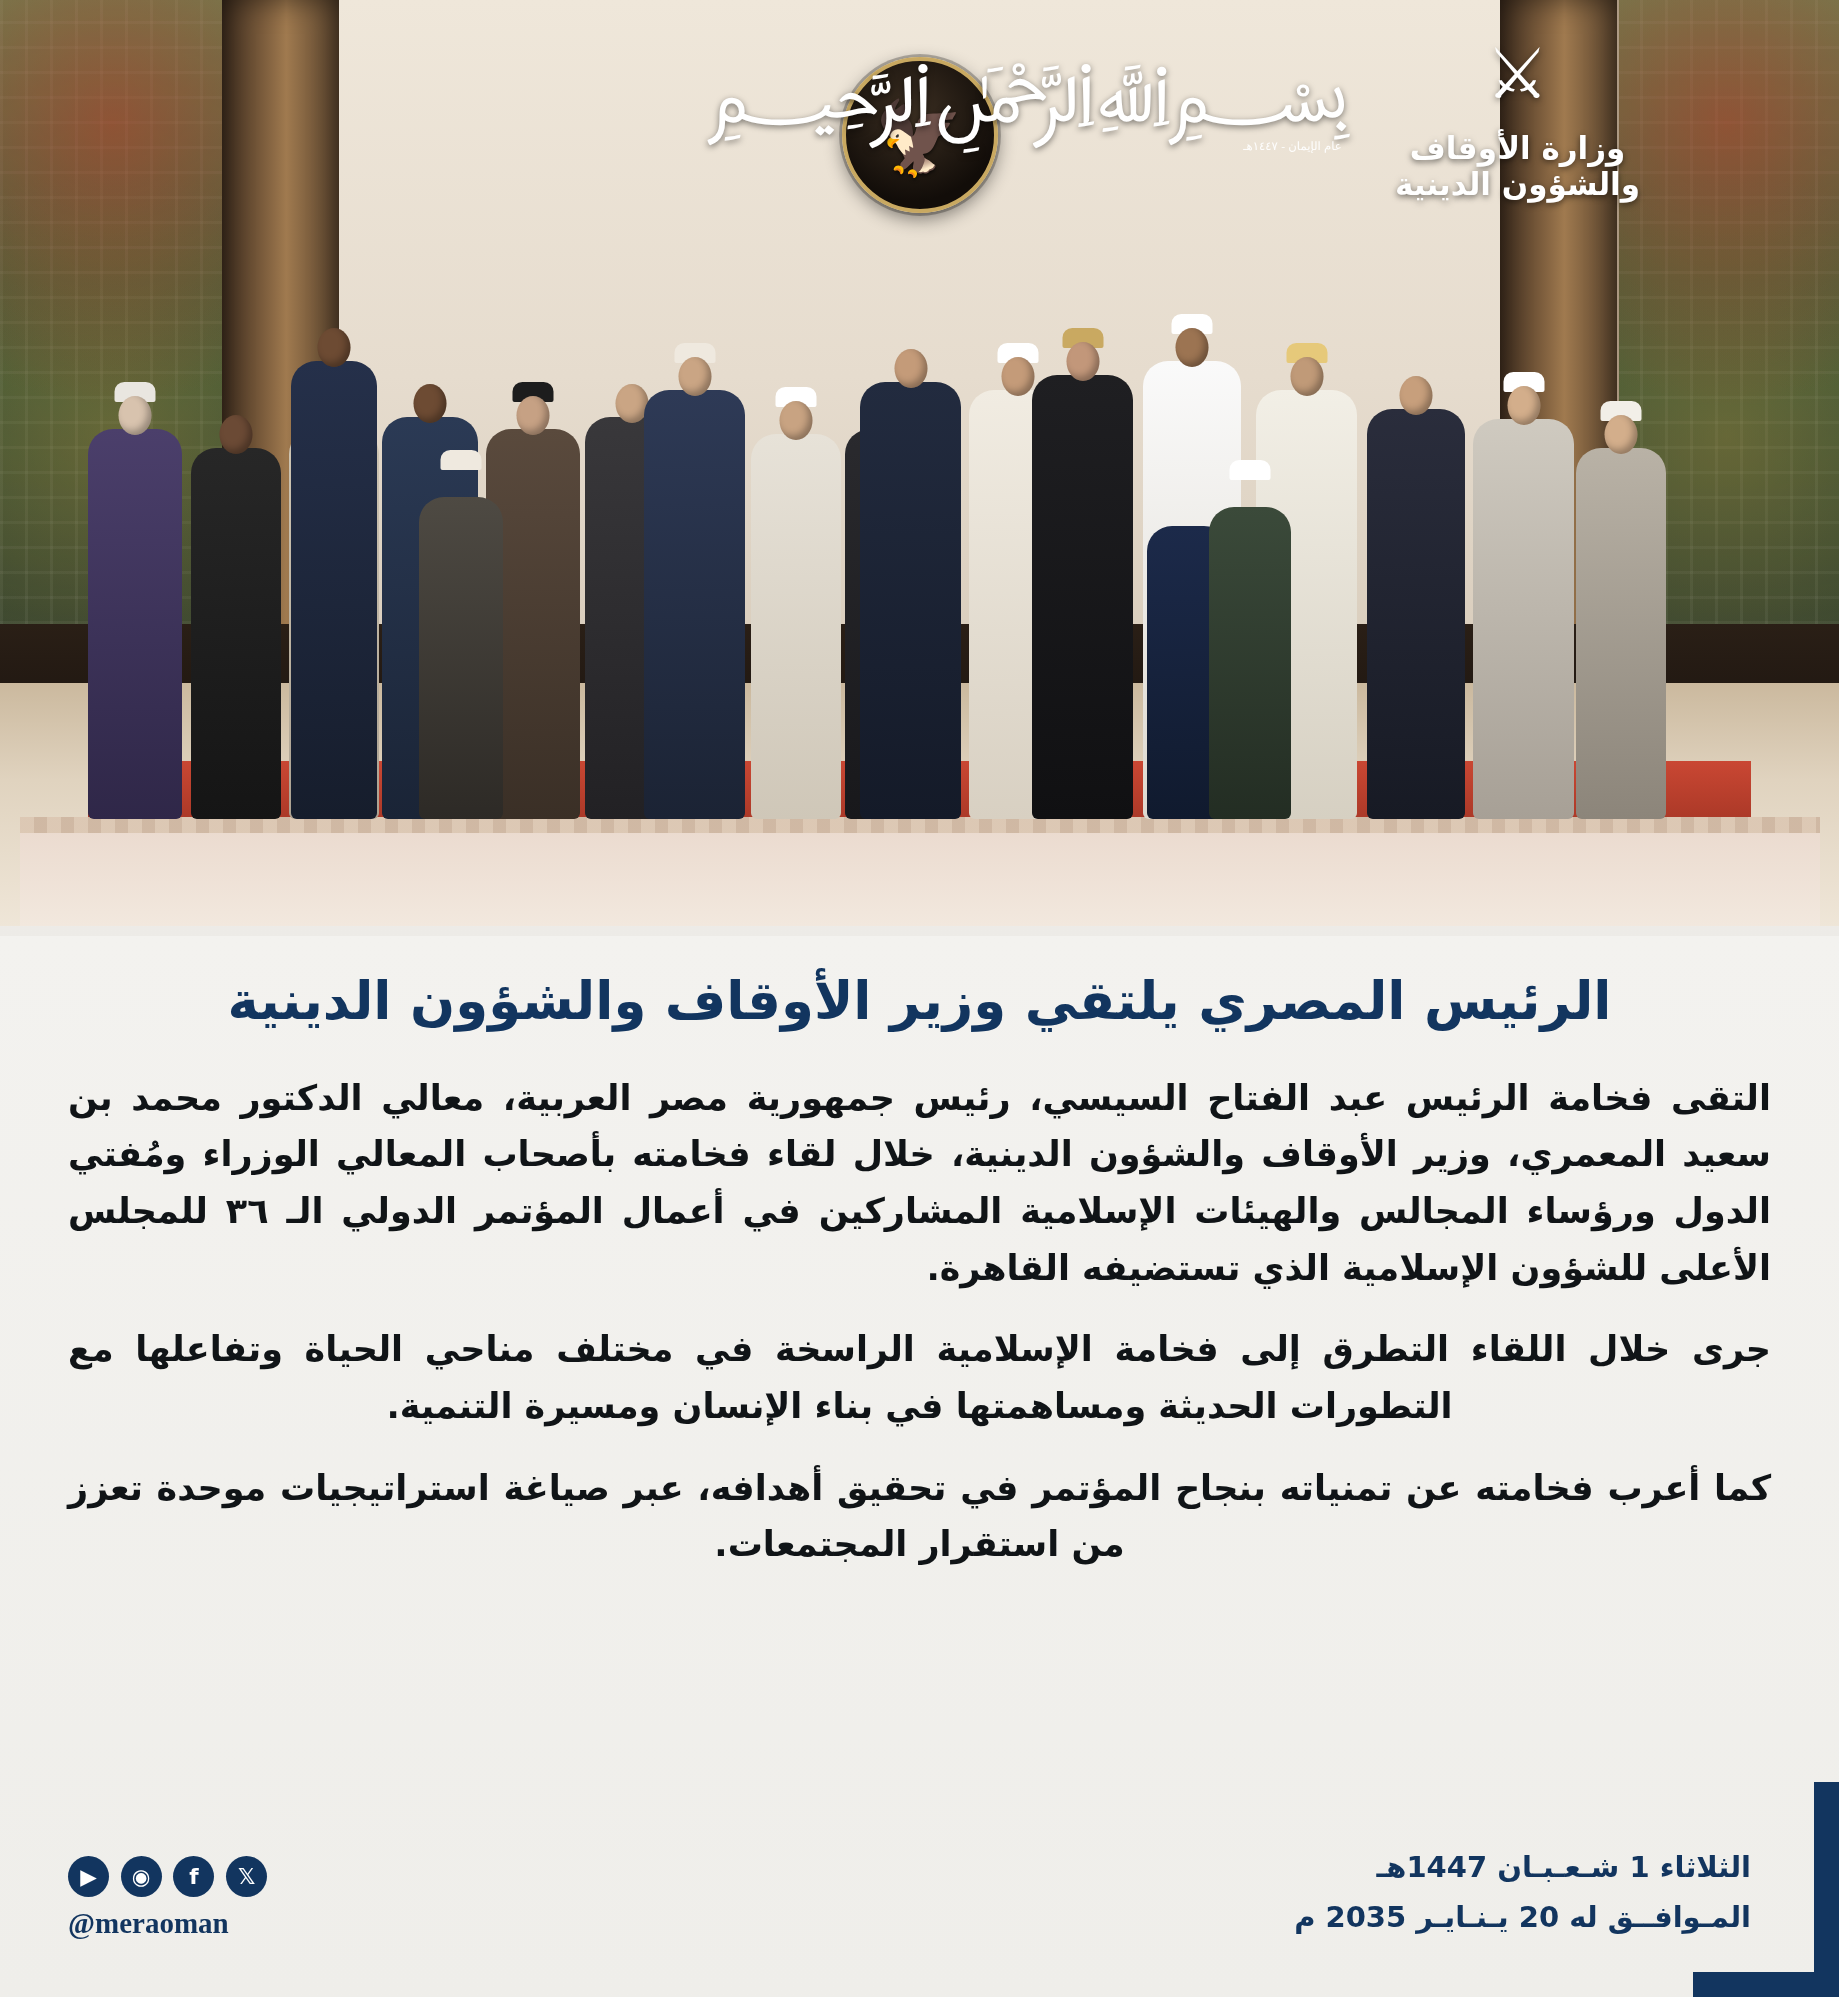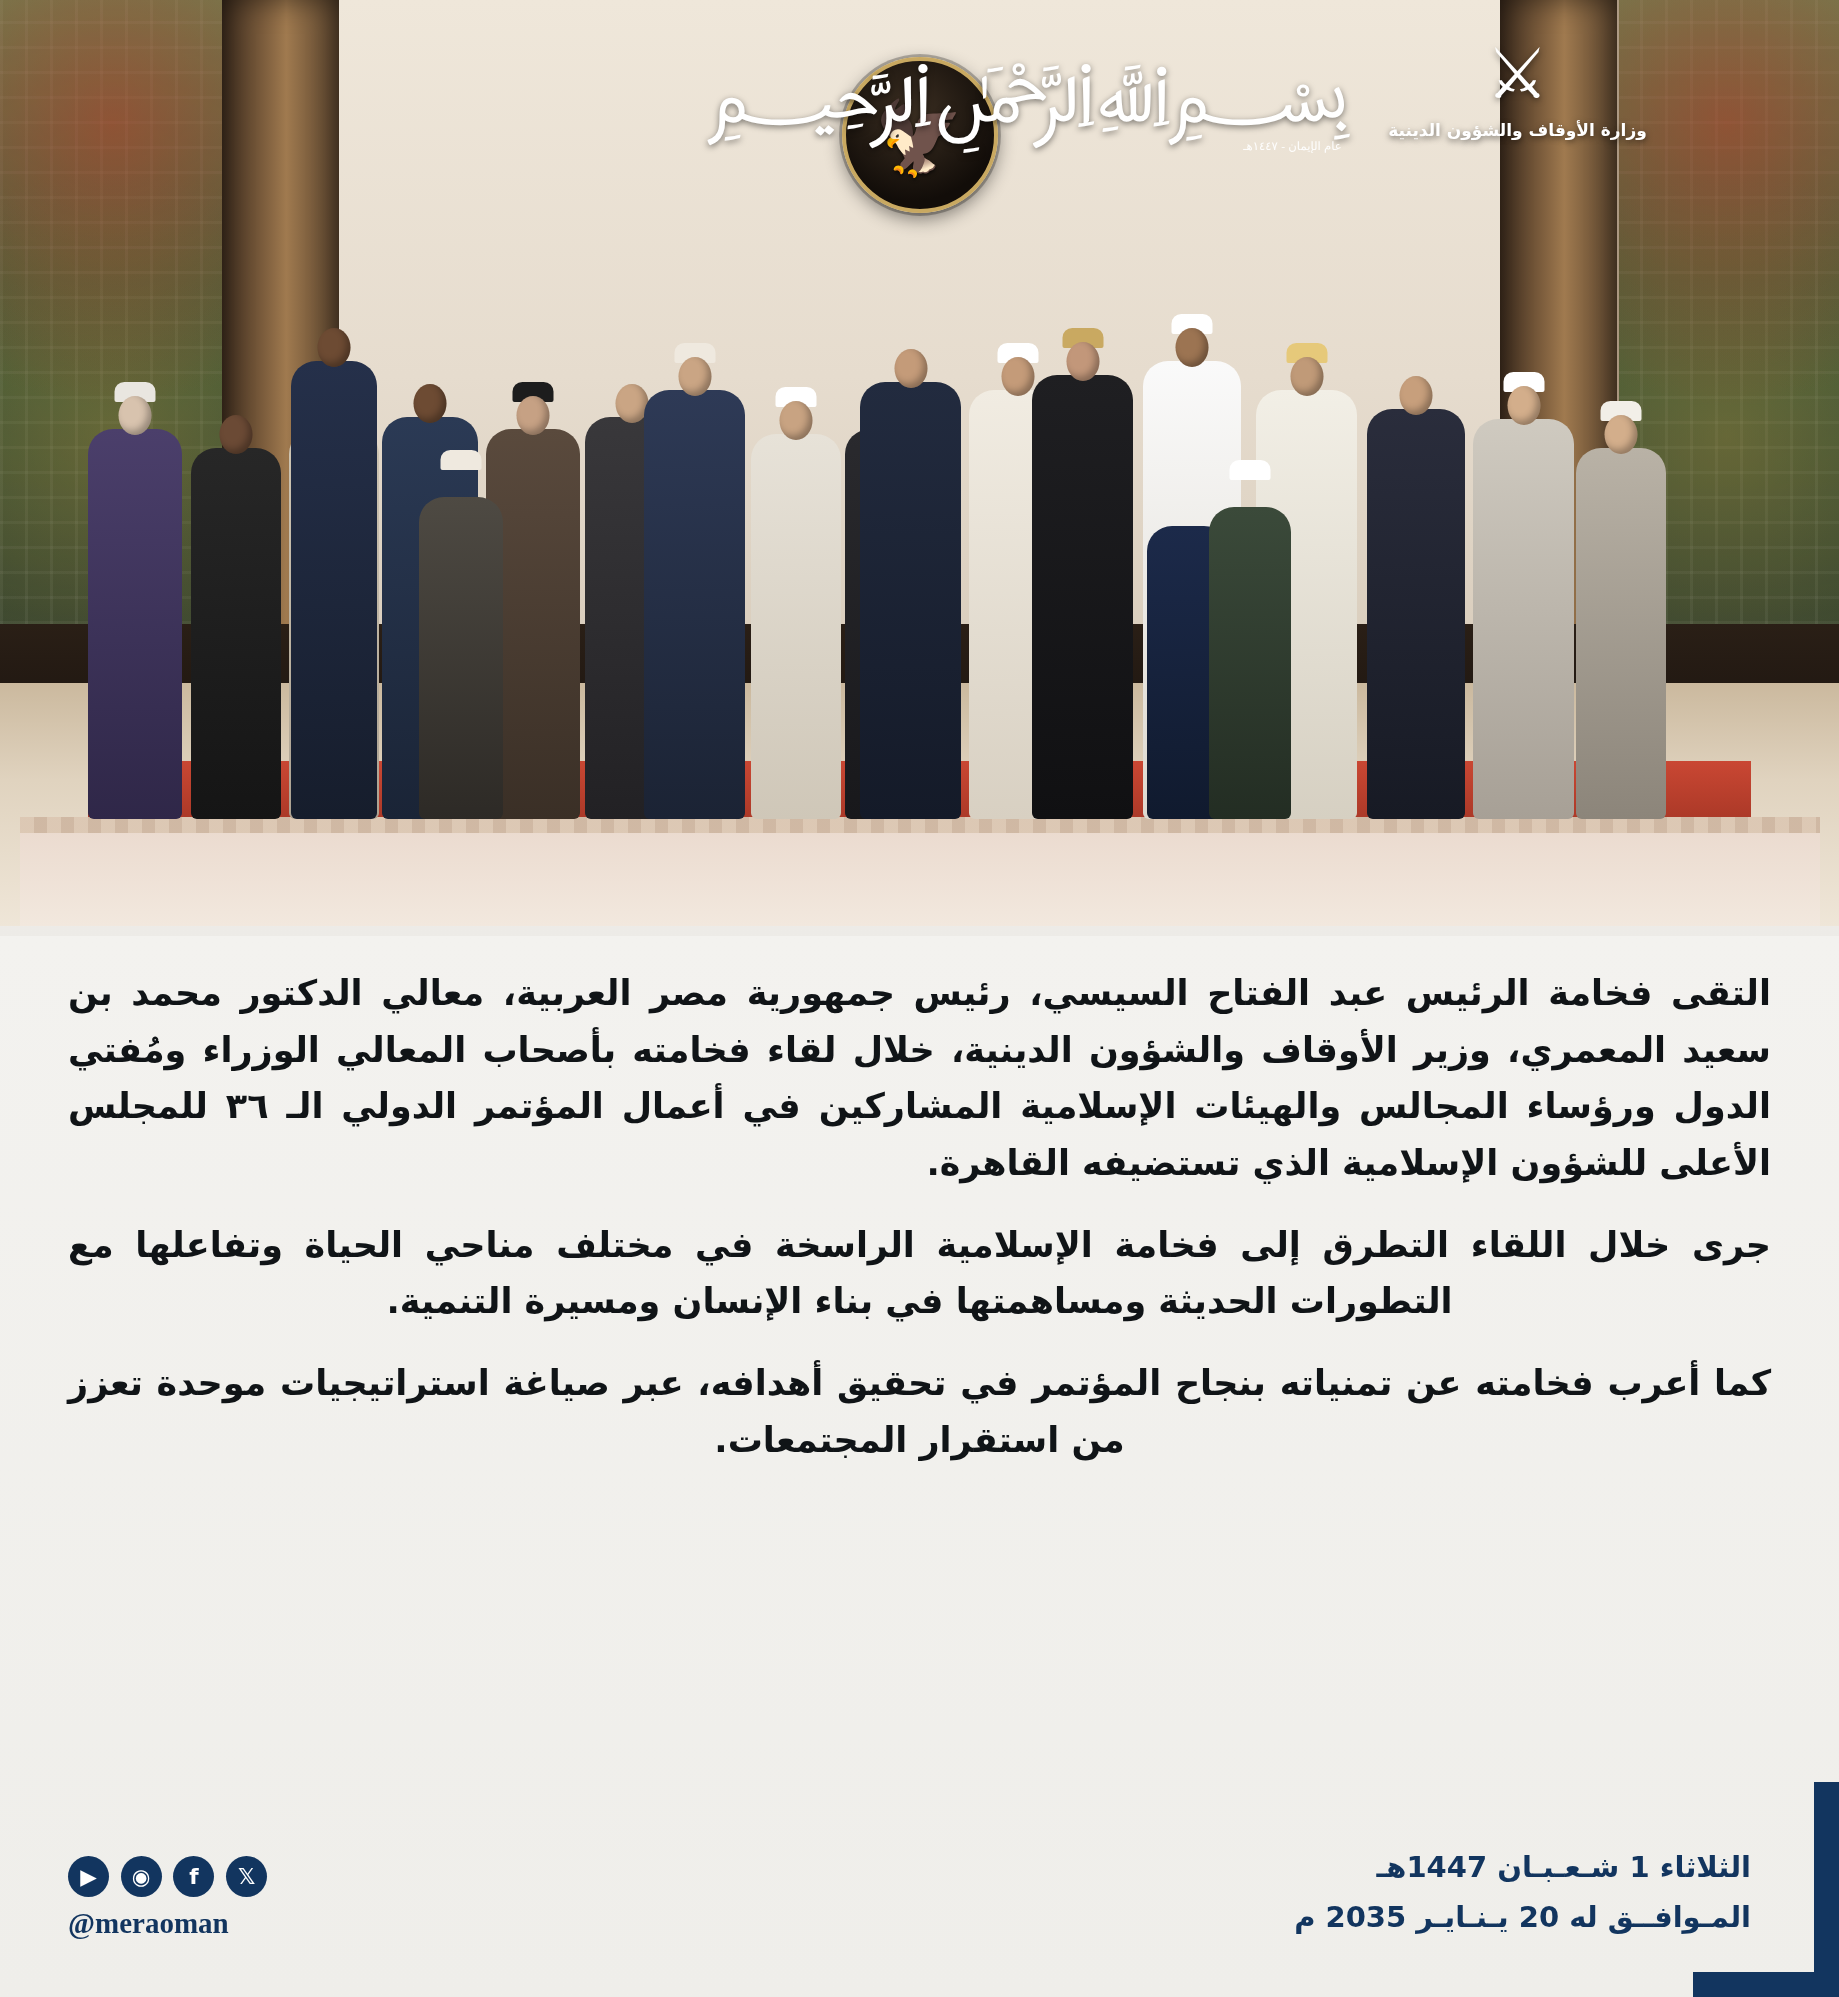--- a/index.html
+++ b/index.html
@@ -152,21 +152,21 @@
   }
   .logo-min {
     position: absolute; top: 35px; right: 185px;
     width: 273px; text-align: center; color: #ffffff;
   }
   .logo-min .khanjar {
     font-size: 70px; line-height: 78px;
     text-shadow: 0 2px 5.9px rgba(0,0,0,.5);
   }
   .logo-min .name {
-    font-size: 17px; font-weight: 700; margin-top: 7px;
+    font-size: 31px; font-weight: 700; margin-top: 17px;
     text-shadow: 0 2px 5.9px rgba(0,0,0,.55);
     font-family: "DejaVu Sans", sans-serif;
   }
 
   
   .content {
     position: absolute;
     left: 0; right: 0;
     top: 936px;
     bottom: 0;
@@ -337,20 +337,21 @@
       <div class="glyph">﷽</div>
       <div class="sub">عام الإيمان - ١٤٤٧هـ</div>
     </div>
     <div class="logo-min">
       <div class="khanjar">⚔</div>
       <div class="name">وزارة الأوقاف والشؤون الدينية</div>
     </div>
   </div>
 
   <div class="content">
+    <h1 class="headline">الرئيس المصري يلتقي وزير الأوقاف والشؤون الدينية</h1>
     <p class="para p1">التقى فخامة الرئيس عبد الفتاح السيسي، رئيس جمهورية مصر العربية، معالي الدكتور محمد بن سعيد المعمري، وزير الأوقاف والشؤون الدينية، خلال لقاء فخامته بأصحاب المعالي الوزراء ومُفتي الدول ورؤساء المجالس والهيئات الإسلامية المشاركين في أعمال المؤتمر الدولي الـ ٣٦ للمجلس الأعلى للشؤون الإسلامية الذي تستضيفه القاهرة.</p>
     <p class="para">جرى خلال اللقاء التطرق إلى فخامة الإسلامية الراسخة في مختلف مناحي الحياة وتفاعلها مع التطورات الحديثة ومساهمتها في بناء الإنسان ومسيرة التنمية.</p>
     <p class="para">كما أعرب فخامته عن تمنياته بنجاح المؤتمر في تحقيق أهدافه، عبر صياغة استراتيجيات موحدة تعزز من استقرار المجتمعات.</p>
   </div>
 
   <div class="footer">
     <div class="social">
       <div class="icons">
         <span class="ic">𝕏</span>
         <span class="ic">f</span>

